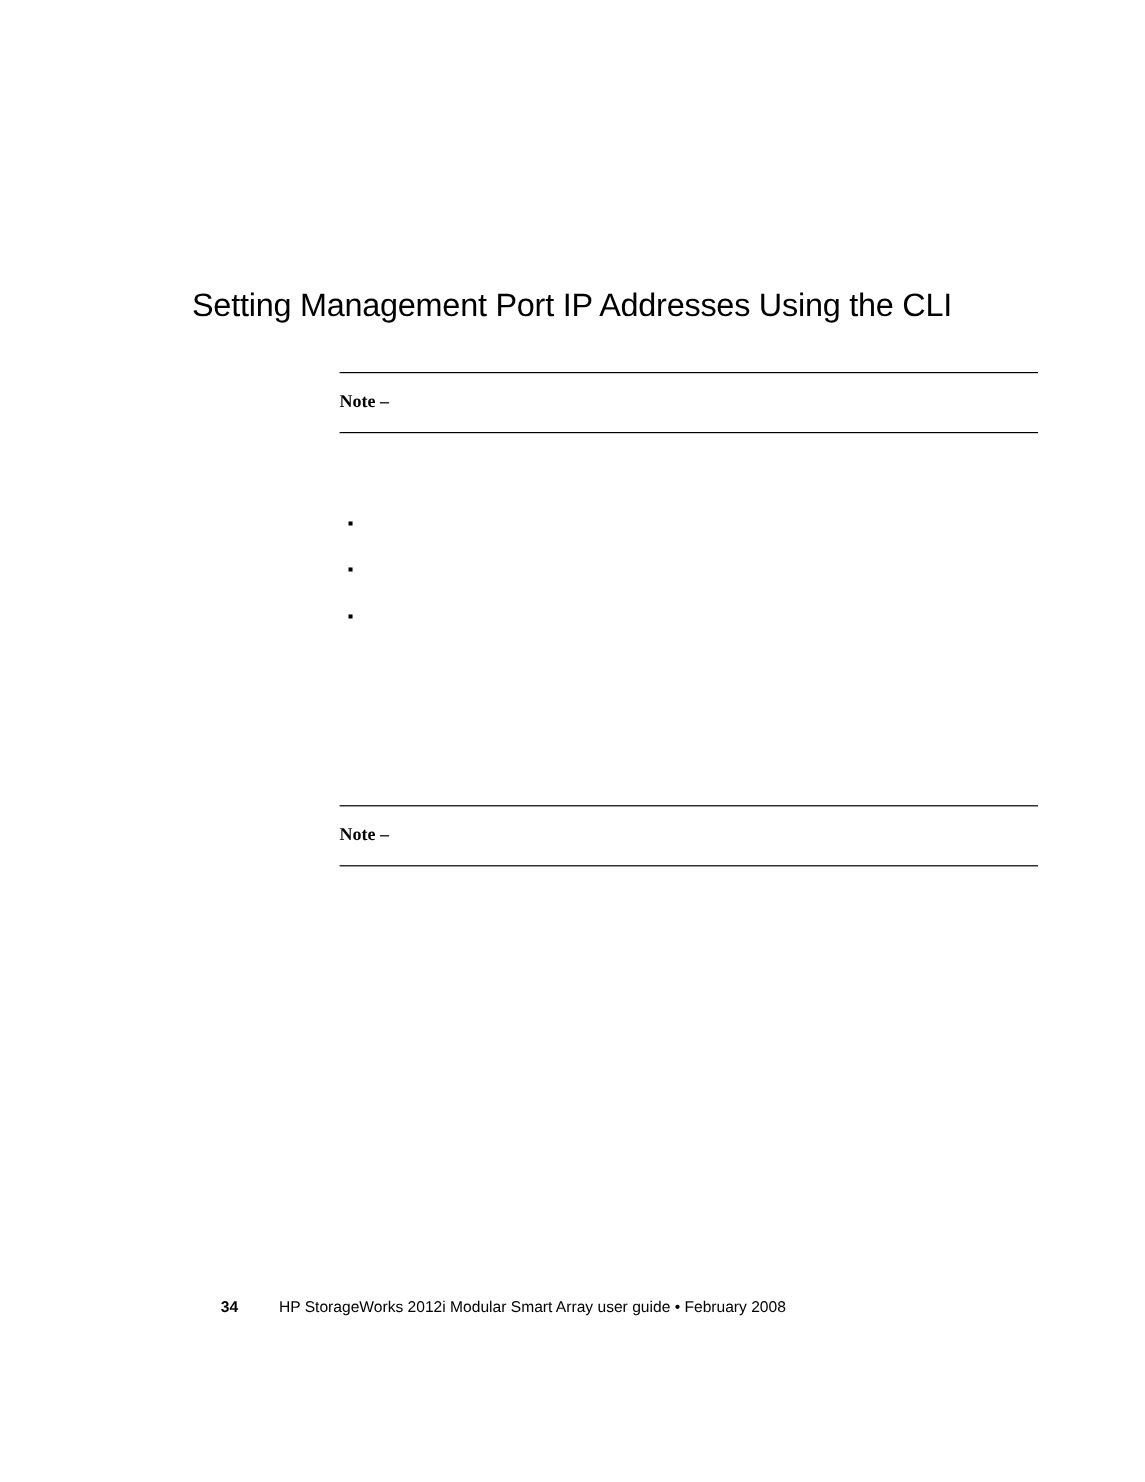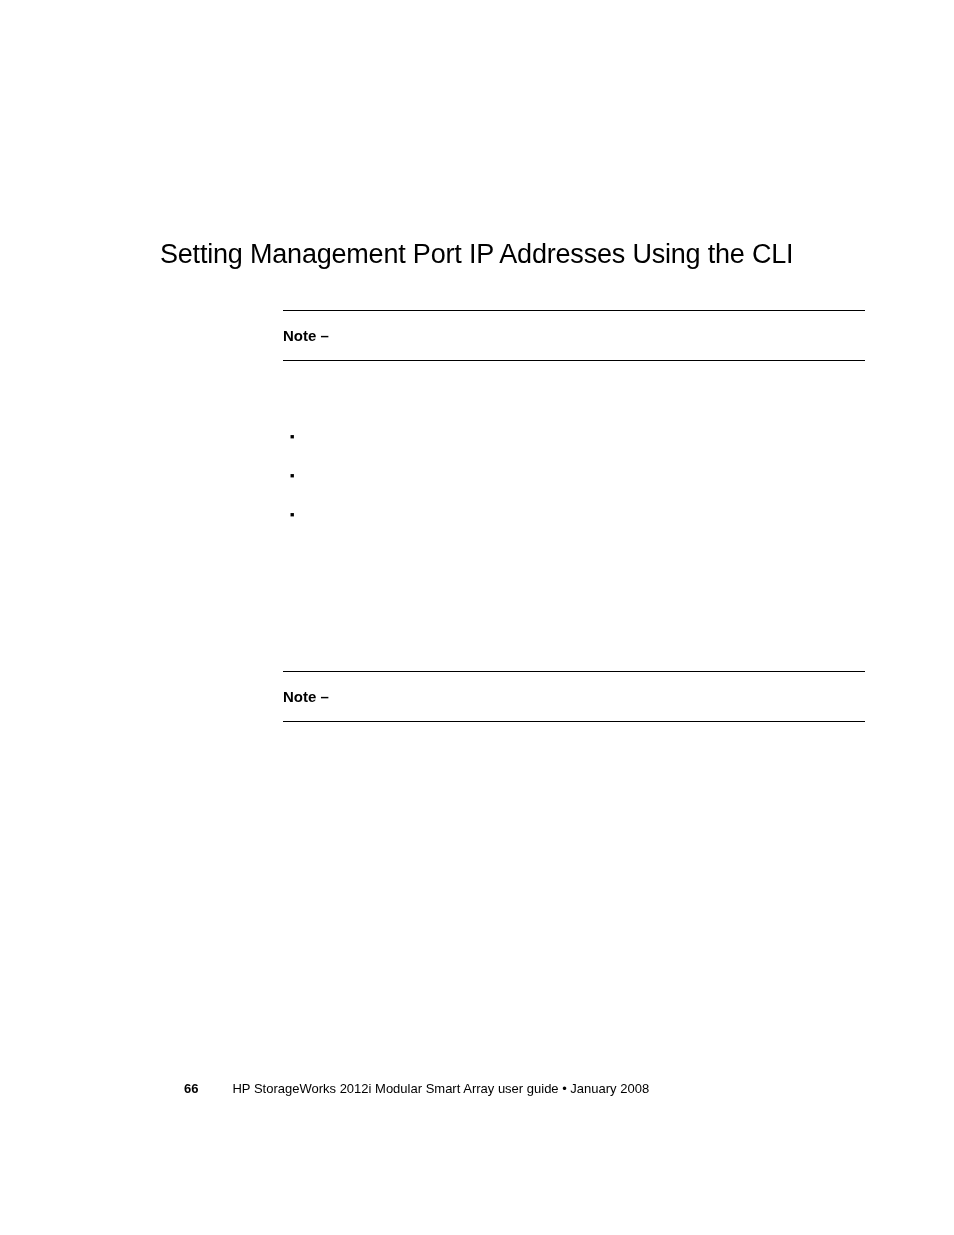--- a/index.html
+++ b/index.html
@@ -20,20 +20,21 @@
       left: 112px;
       font-size: 27px;
       font-weight: normal;
       color: #000;
       letter-spacing: -0.2px;
     }
     .note-block {
       position: absolute;
       left: 219px;
       width: 582px;
+      font-family: Liberation Serif, serif;
     }
     .note-block-1 {
       top: 246px;
     }
     .note-block-2 {
       top: 607px;
     }
     .note-rule-top {
       border-top: 1.5px solid #000;
       height: 1px;
@@ -96,14 +97,14 @@
   <li class="bullet-item"></li>
 </ul>
 
 <div class="note-block note-block-2">
   <div class="note-rule-top"></div>
   <div class="note-label">Note –</div>
   <div class="note-rule-bottom"></div>
 </div>
 
 <div class="footer">
-  <span class="page-number">66</span><span>HP StorageWorks 2012i Modular Smart Array user guide  •  January 2008</span>
+  <span class="page-number">34</span><span>HP StorageWorks 2012i Modular Smart Array user guide  •  February 2008</span>
 </div>
 
 </body></html>

